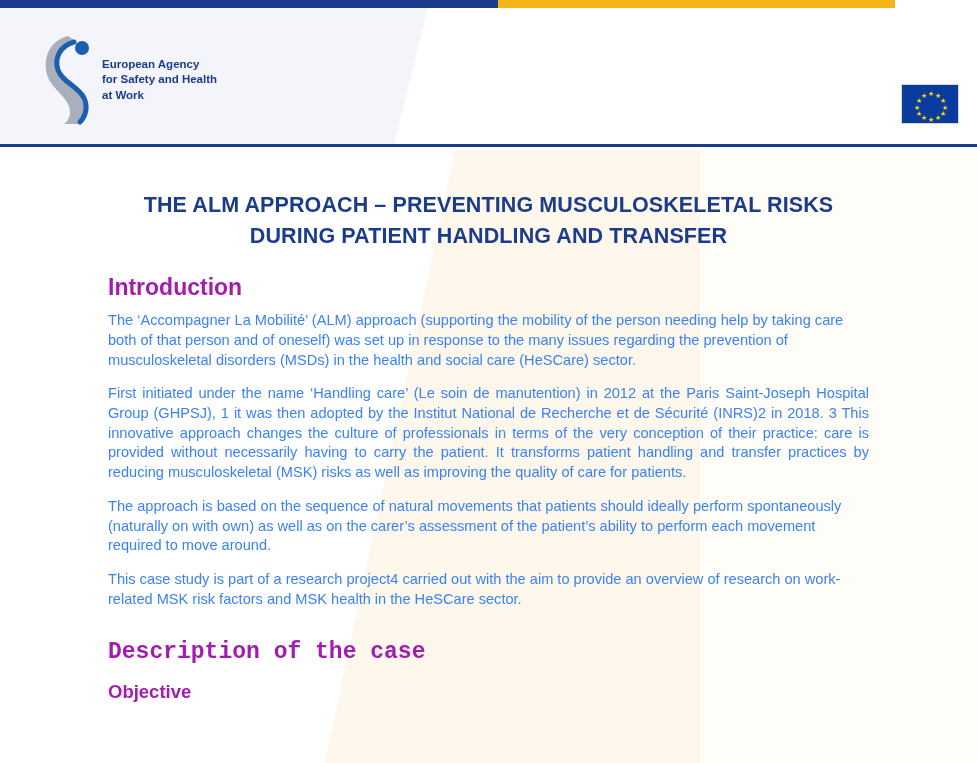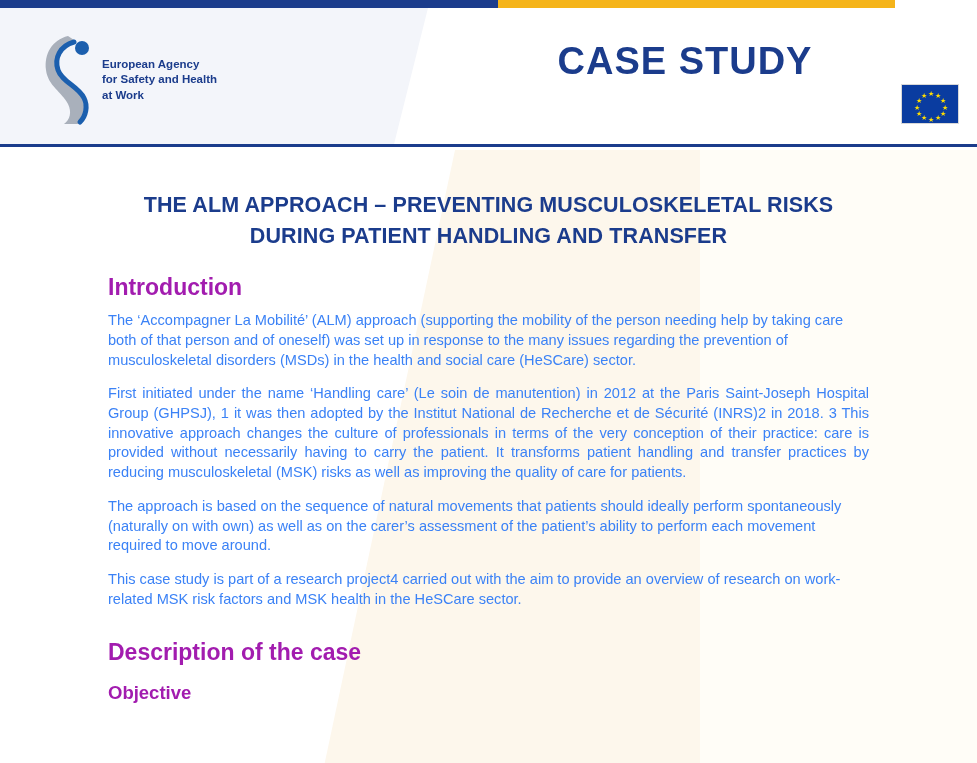--- a/index.html
+++ b/index.html
@@ -219,21 +219,20 @@
           <circle cx="44" cy="14" r="7" fill="#1b5fae"></circle>
         </svg>
       </div>
       <div class="logo-text">
         <div>European Agency</div>
         <div>for Safety and Health</div>
         <div>at Work</div>
       </div>
     </div>
 
-    <div class="case-study-title">CASE STUDY</div>
 
     <div class="eu-flag">
       <span class="star" style="left:26px; top:5px;">★</span>
       <span class="star" style="left:33px; top:7px;">★</span>
       <span class="star" style="left:38px; top:12px;">★</span>
       <span class="star" style="left:40px; top:19px;">★</span>
       <span class="star" style="left:38px; top:25px;">★</span>
       <span class="star" style="left:33px; top:29px;">★</span>
       <span class="star" style="left:26px; top:31px;">★</span>
       <span class="star" style="left:19px; top:29px;">★</span>
@@ -248,17 +247,17 @@
 
     <div class="doc-title">THE ALM APPROACH – PREVENTING MUSCULOSKELETAL RISKS DURING PATIENT HANDLING AND TRANSFER</div>
 
     <h2 class="section">Introduction</h2>
 
     <p class="para">The ‘Accompagner La Mobilité’ (ALM) approach (supporting the mobility of the person needing help by taking care both of that person and of oneself) was set up in response to the many issues regarding the prevention of musculoskeletal disorders (MSDs) in the health and social care (HeSCare) sector.</p>
     <p class="para justify">First initiated under the name ‘Handling care’ (Le soin de manutention) in 2012 at the Paris Saint-Joseph Hospital Group (GHPSJ),&nbsp;1 it was then adopted by the Institut National de Recherche et de Sécurité (INRS)2 in 2018.&nbsp;3 This innovative approach changes the culture of professionals in terms of the very conception of their practice: care is provided without necessarily having to carry the patient. It transforms patient handling and transfer practices by reducing musculoskeletal (MSK) risks as well as improving the quality of care for patients.</p>
     <p class="para">The approach is based on the sequence of natural movements that patients should ideally perform spontaneously (naturally on with own) as well as on the carer’s assessment of the patient’s ability to perform each movement required to move around.</p>
     <p class="para">This case study is part of a research project4 carried out with the aim to provide an overview of research on work-related MSK risk factors and MSK health in the HeSCare sector.</p>
 
-    <h2 class="section" style="margin-top:30px;">Description of the case</h2>
+    <h2 class="section" style="margin-top:30px;font-family:Liberation Mono, monospace;">Description of the case</h2>
     <h3 class="subsection">Objective</h3>
   </div>
 
 </div>
 
 </body></html>

